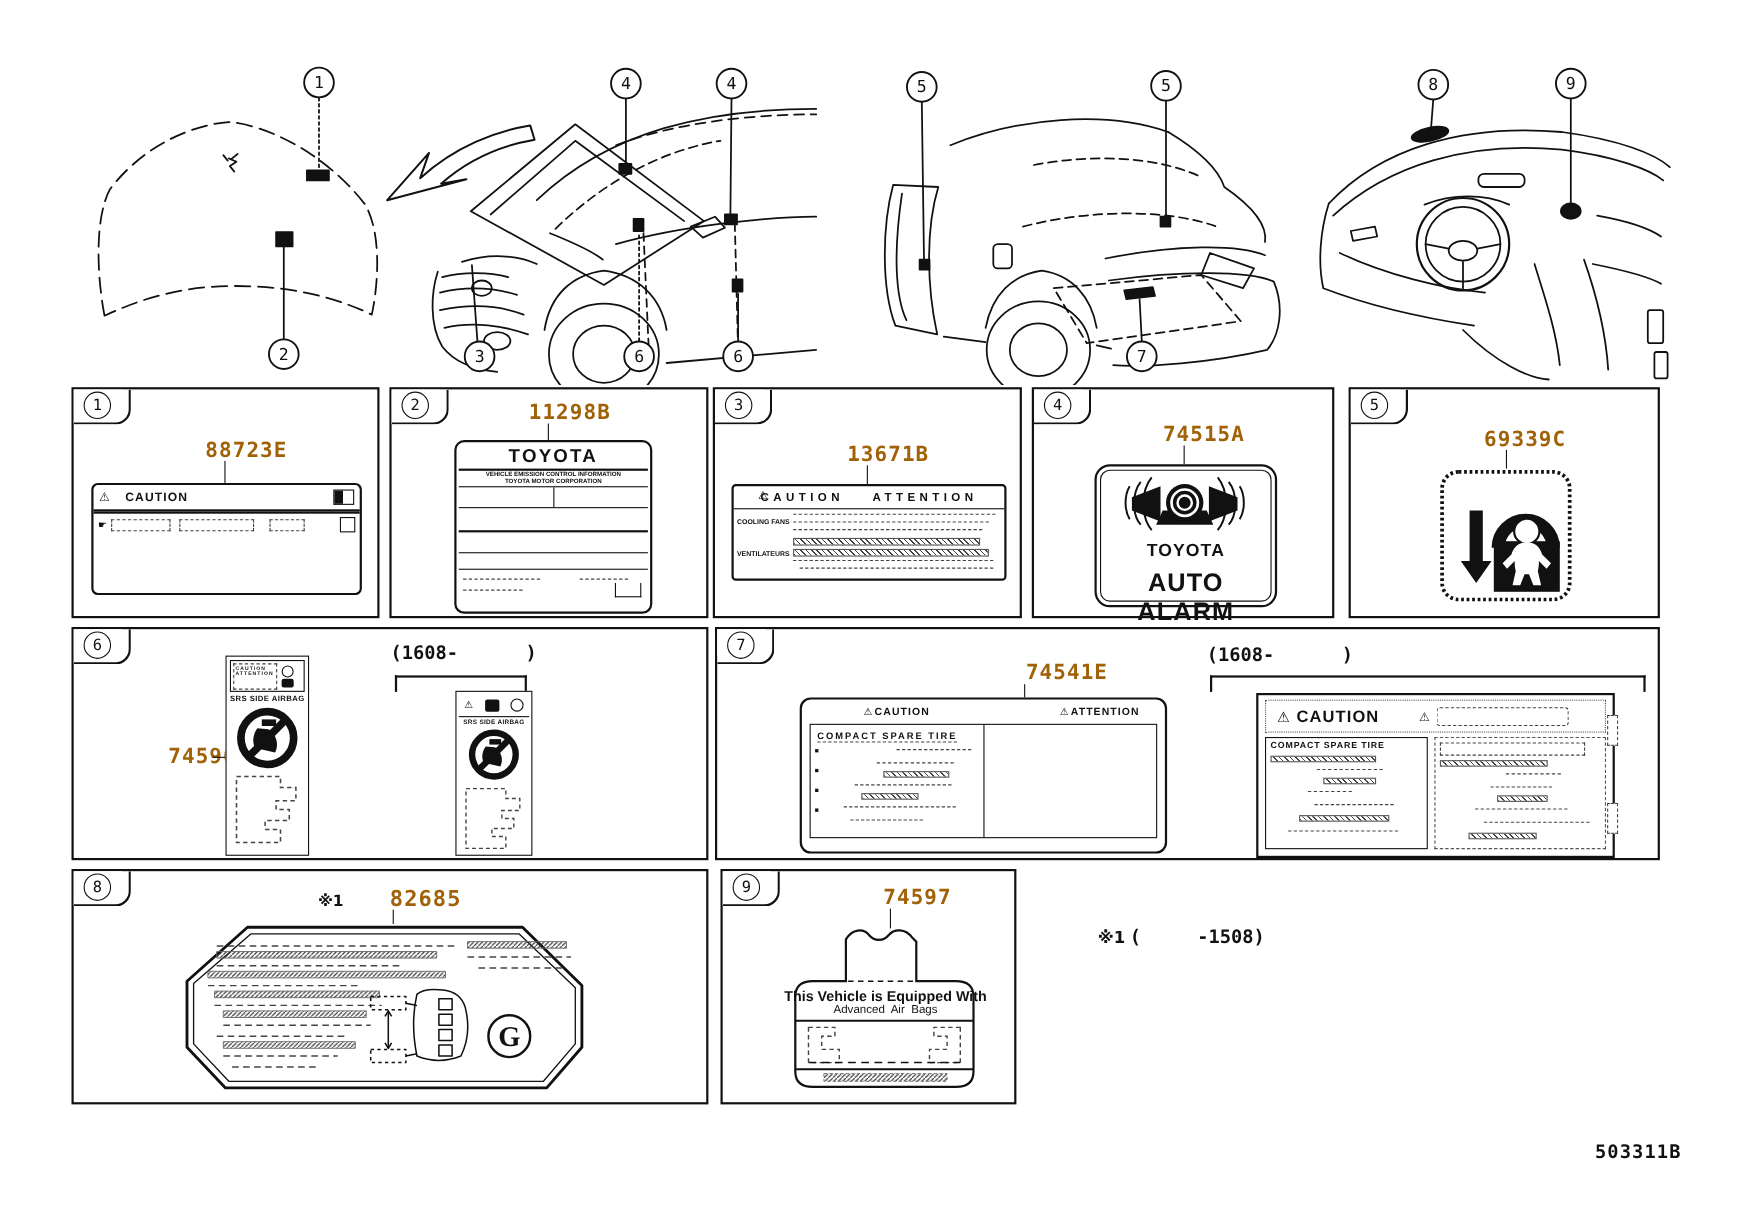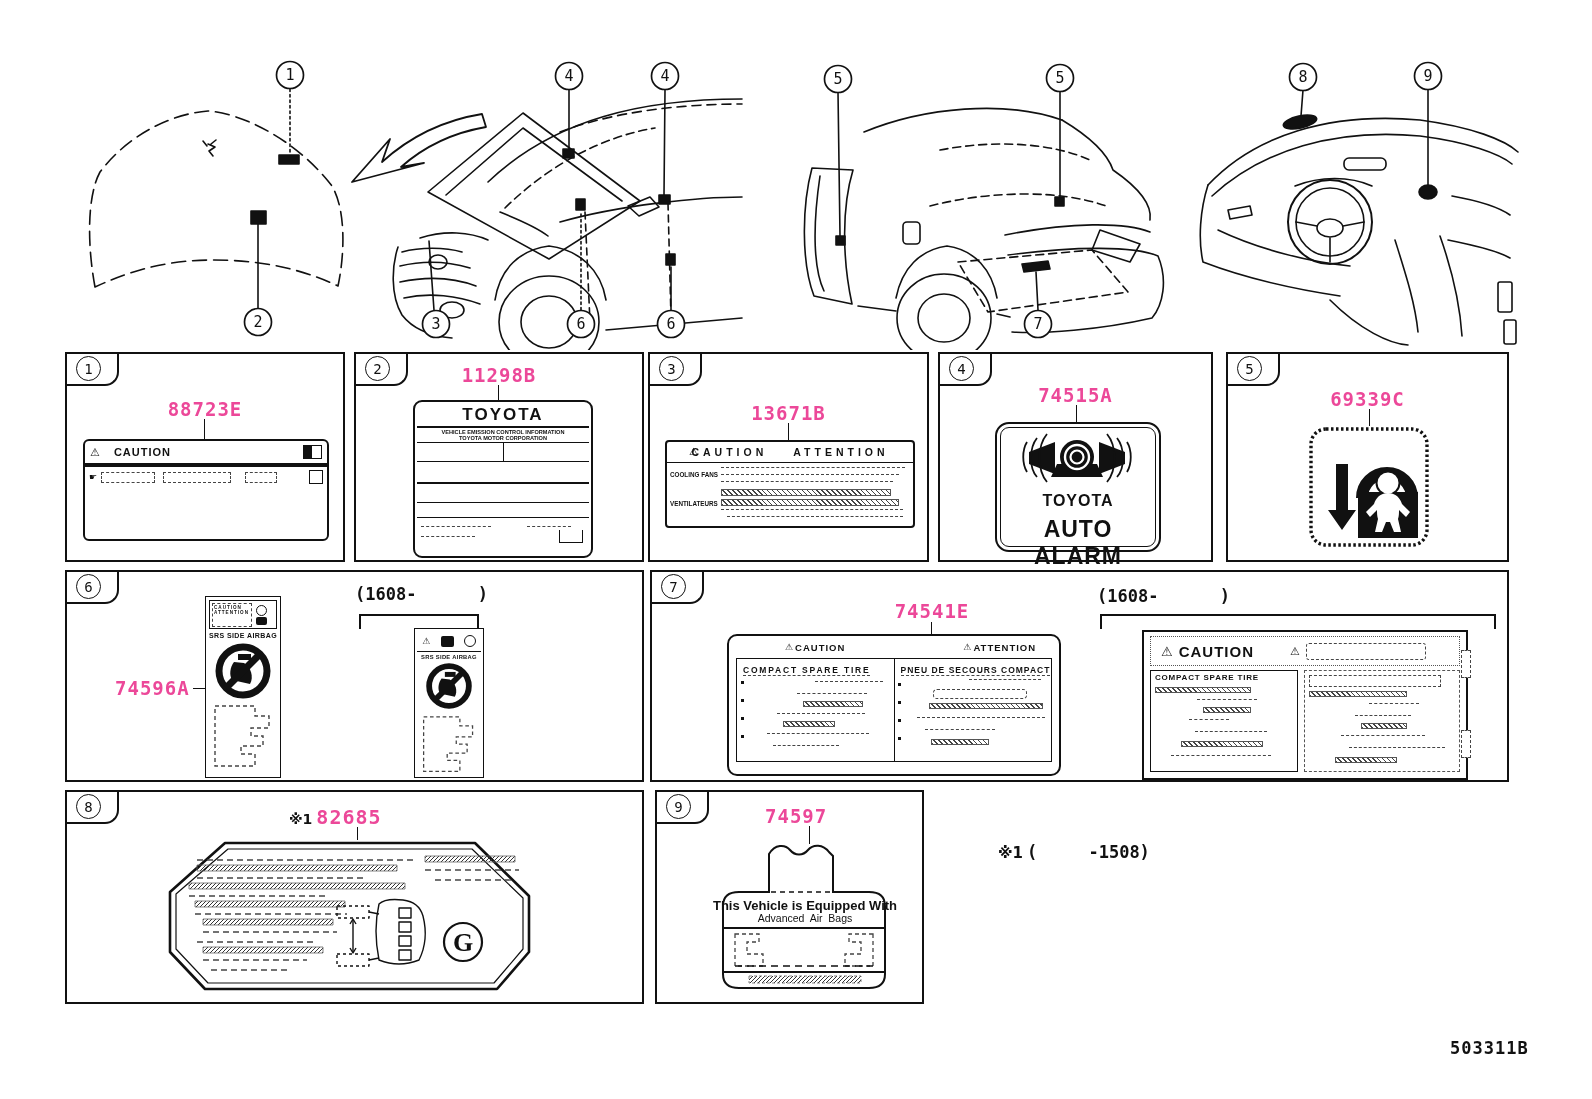--- a/index.html
+++ b/index.html
@@ -7,21 +7,21 @@
           font-family:"Liberation Sans",sans-serif;color:#111;}
   svg{display:block}
   .abs{position:absolute;}
   
   .panel{position:absolute;border:2px solid #111;background:#fff;}
   .tab{position:absolute;top:0;left:0;width:50px;height:30px;border-right:2px solid #111;
        border-bottom:2px solid #111;border-bottom-right-radius:14px;background:#fff;z-index:3;}
   .ncir{width:23px;height:23px;border:1.7px solid #111;border-radius:50%;margin:2px 0 0 9px;
         display:flex;align-items:center;justify-content:center;
         font:14px "DejaVu Sans Mono",monospace;background:#fff;}
-  .part{position:absolute;font:bold 19px "DejaVu Sans Mono",monospace;letter-spacing:1px;color:#ec4899;}
+  .part{position:absolute;font:bold 19px "DejaVu Sans Mono",monospace;letter-spacing:1px;color:#a16207;padding-left:38px;}
   .variant{position:absolute;font:bold 17px "DejaVu Sans Mono",monospace;white-space:pre;color:#111;}
   .vl{position:absolute;width:0;border-left:1.6px solid #111;}
   .hl{position:absolute;height:0;border-top:1.6px solid #111;}
   .dl{position:absolute;height:0;border-top:1.5px dashed #444;}
   .db{position:absolute;border:1.5px dashed #444;background:#fff;}
   .hb{position:absolute;border:1px solid #555;
       background:repeating-linear-gradient(45deg,#444 0 1px,#fff 1px 3.5px);}
   .sq{position:absolute;background:#111;}
   .bracket{position:absolute;border-top:2.5px solid #111;border-left:2.5px solid #111;border-right:2.5px solid #111;}
   .lblbox{position:absolute;border:1.8px solid #111;background:#fff;}
@@ -373,31 +373,20 @@
         <div class="sq" style="left:4px;top:22px;width:3px;height:3px;"></div><div class="sq" style="left:4px;top:40px;width:3px;height:3px;"></div>
         <div class="sq" style="left:4px;top:58px;width:3px;height:3px;"></div><div class="sq" style="left:4px;top:76px;width:3px;height:3px;"></div>
         <div class="dl" style="left:78px;top:22px;width:68px;"></div>
         <div class="dl" style="left:60px;top:34px;width:70px;"></div>
         <div class="hb" style="left:66px;top:42px;width:58px;height:4px;"></div>
         <div class="dl" style="left:40px;top:54px;width:88px;"></div>
         <div class="hb" style="left:46px;top:62px;width:50px;height:4px;"></div>
         <div class="dl" style="left:30px;top:74px;width:102px;"></div>
         <div class="dl" style="left:36px;top:86px;width:66px;"></div>
       </div>
-      <div style="width:50%;position:relative;">
-        <div class="cap" style="font-size:8.5px;letter-spacing:1px;margin:2px 0 0 6px;border-bottom:1.4px dashed #444;display:inline-block;">PNEU DE SECOURS COMPACT</div>
-        <div class="sq" style="left:3px;top:24px;width:3px;height:3px;"></div><div class="sq" style="left:3px;top:42px;width:3px;height:3px;"></div>
-        <div class="sq" style="left:3px;top:60px;width:3px;height:3px;"></div><div class="sq" style="left:3px;top:78px;width:3px;height:3px;"></div>
-        <div class="dl" style="left:74px;top:20px;width:72px;"></div>
-        <div class="db" style="left:38px;top:30px;width:92px;height:8px;border-radius:4px;"></div>
-        <div class="hb" style="left:34px;top:44px;width:112px;height:4px;"></div>
-        <div class="dl" style="left:22px;top:58px;width:128px;"></div>
-        <div class="dl" style="left:30px;top:70px;width:70px;"></div>
-        <div class="hb" style="left:36px;top:80px;width:56px;height:4px;"></div>
-      </div>
     </div>
   </div>
 
   <div class="variant" style="left:445px;top:14px;">(1608-      )</div>
   <div class="bracket" style="left:448px;top:42px;width:392px;height:13px;"></div>
 
   <div class="lblbox" style="left:490px;top:58px;width:322px;height:146px;border-width:2.5px;">
     <div style="margin:4px 6px 0;height:28px;border:1.4px dotted #555;display:flex;align-items:center;">
       <span style="font-size:13px;margin-left:10px;">⚠</span>
       <span class="cap" style="font-size:15px;letter-spacing:1px;margin-left:6px;">CAUTION</span>

